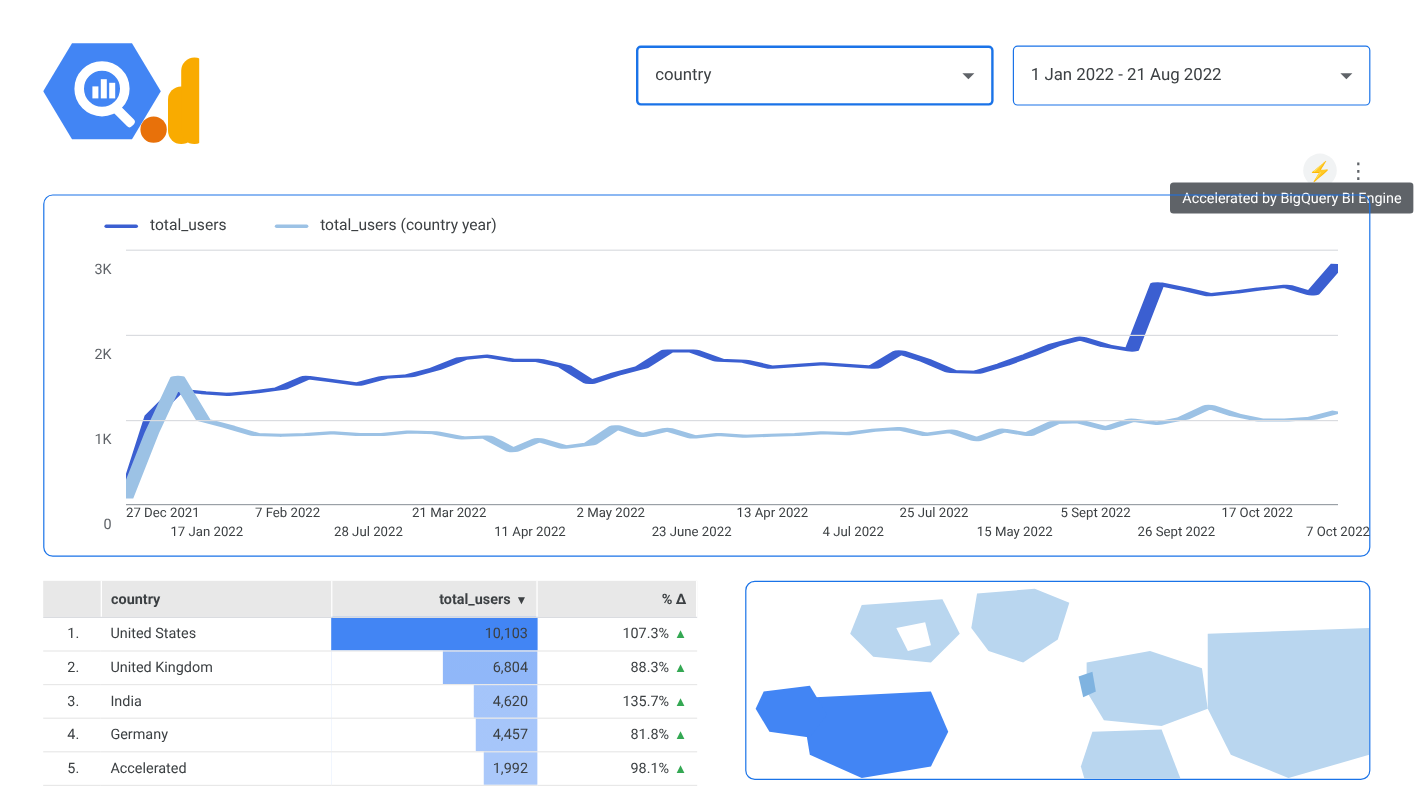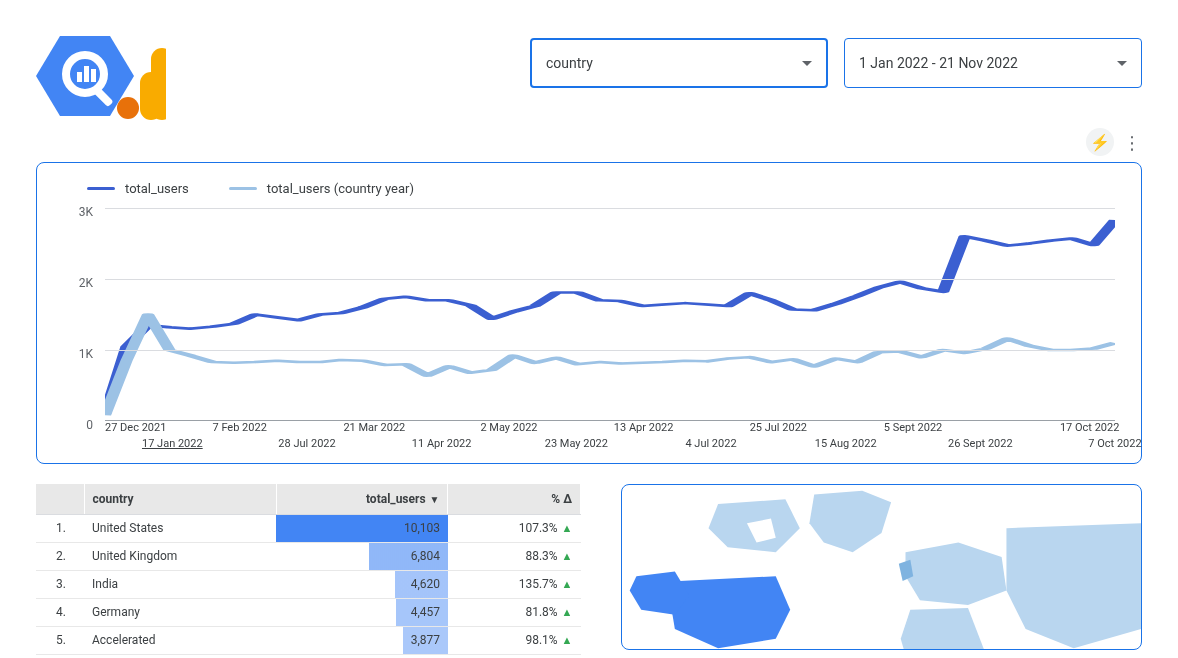--- a/index.html
+++ b/index.html
@@ -15,21 +15,21 @@
 .caret { width: 0; height: 0; border-left: 5px solid transparent; border-right: 5px solid transparent; border-top: 5px solid #5f6368; }
 .tools-row { display: flex; justify-content: flex-end; align-items: center; padding: 4px 36px 0 36px; gap: 8px; position: relative; }
 .bolt-btn { width: 28px; height: 28px; border-radius: 50%; background: #f1f3f4; display: flex; align-items: center; justify-content: center; font-size: 16px; color: #5f6368; cursor: pointer; }
 .more-btn { width: 20px; height: 28px; display: flex; align-items: center; justify-content: center; color: #5f6368; cursor: pointer; font-size: 18px; }
 .tooltip { position: absolute; top: 28px; right: 0; background: #5f6368; color: #fff; font-size: 12px; padding: 6px 10px; border-radius: 3px; white-space: nowrap; }
 .chart-card { margin: 6px 36px 20px 36px; border: 1px solid #1a73e8; border-radius: 8px; padding: 18px 20px 10px 20px; position: relative; }
 .legend { display: flex; gap: 40px; font-size: 13px; color: #3c4043; margin-left: 30px; margin-bottom: 12px; }
 .legend-item { display: flex; align-items: center; gap: 10px; }
 .swatch-line { width: 28px; height: 3px; border-radius: 2px; }
 .chart-area { position: relative; height: 245px; }
-.y-labels { position: absolute; left: 0; top: 4px; bottom: 0; width: 44px; }
+.y-labels { position: absolute; left: 0; top: 16px; bottom: 0; width: 44px; }
 .y-lbl { position: absolute; right: 8px; font-size: 12px; color: #5f6368; transform: translateY(-50%); }
 .plot { position: absolute; left: 48px; right: 6px; top: 0; bottom: 32px; }
 .grid-h { position: absolute; left: 0; right: 0; height: 1px; background: #dadce0; }
 .axis-x { position: absolute; left: 0; right: 0; bottom: 0; height: 1px; background: #9aa0a6; }
 .x-labels { position: absolute; left: 48px; right: 6px; bottom: 0; height: 32px; }
 .x-lbl { position: absolute; font-size: 11px; color: #3c4043; white-space: nowrap; }
 .x-lbl.row2 { top: 16px; }
 .lower-row { display: flex; gap: 40px; padding: 0 36px; }
 .table-wrap { width: 545px; }
 .tbl { width: 100%; border-collapse: collapse; font-size: 12px; }
@@ -65,33 +65,34 @@
       <rect x="115" y="24" width="22" height="72" rx="11" fill="#f9ab00"></rect>
     </svg>
   </div>
   <div class="spacer"></div>
   <div class="controls">
     <div class="select-box thick">
       <span>country</span>
       <span class="caret"></span>
     </div>
     <div class="select-box thin">
-      <span>1 Jan 2022 - 21 Nov 2022</span>
+      <span>1 Jan 2022 - 21 Aug 2022</span>
       <span class="caret"></span>
     </div>
   </div>
 </div>
 
 <div class="tools-row">
   <div class="bolt-btn">
     <span>⚡</span>
   </div>
   <div class="more-btn">
     <span>⋮</span>
   </div>
+  <div class="tooltip">Accelerated by BigQuery BI Engine</div>
 </div>
 
 <div class="chart-card">
   <div class="legend">
     <div class="legend-item">
       <span class="swatch-line" style="background:#3b5fd1"></span>
       <span>total_users</span>
     </div>
     <div class="legend-item">
       <span class="swatch-line" style="background:#9cc2e5"></span>
@@ -113,27 +114,27 @@
         </svg>
     <div class="grid-h" style="top: 0px;"></div><div class="grid-h" style="top: 71px;"></div><div class="grid-h" style="top: 142px;"></div><div class="axis-x"></div></div>
     <div class="x-labels" id="x-labels">
         <div class="x-lbl" style="left: 0%; transform: translateX(0px);">27 Dec 2021</div>
         <div class="x-lbl" style="left: 13.3333%; transform: translateX(-50%);">7 Feb 2022</div>
         <div class="x-lbl" style="left: 26.6667%; transform: translateX(-50%);">21 Mar 2022</div>
         <div class="x-lbl" style="left: 40%; transform: translateX(-50%);">2 May 2022</div>
         <div class="x-lbl" style="left: 53.3333%; transform: translateX(-50%);">13 Apr 2022</div>
         <div class="x-lbl" style="left: 66.6667%; transform: translateX(-50%);">25 Jul 2022</div>
         <div class="x-lbl" style="left: 80%; transform: translateX(-50%);">5 Sept 2022</div>
-        <div class="x-lbl" style="left: 93.3333%; transform: translateX(-50%); margin-left: 42px;">17 Oct 2022</div>
-        <div class="x-lbl row2" style="left: 6.66667%; transform: translateX(-50%); text-decoration: underline;">17 Jan 2022</div>
+        <div class="x-lbl" style="left: 93.3333%; transform: translateX(-50%);">17 Oct 2022</div>
+        <div class="x-lbl row2" style="left: 6.66667%; transform: translateX(-50%);">17 Jan 2022</div>
         <div class="x-lbl row2" style="left: 20%; transform: translateX(-50%);">28 Jul 2022</div>
         <div class="x-lbl row2" style="left: 33.3333%; transform: translateX(-50%);">11 Apr 2022</div>
-        <div class="x-lbl row2" style="left: 46.6667%; transform: translateX(-50%);">23 May 2022</div>
+        <div class="x-lbl row2" style="left: 46.6667%; transform: translateX(-50%);">23 June 2022</div>
         <div class="x-lbl row2" style="left: 60%; transform: translateX(-50%);">4 Jul 2022</div>
-        <div class="x-lbl row2" style="left: 73.3333%; transform: translateX(-50%);">15 Aug 2022</div>
+        <div class="x-lbl row2" style="left: 73.3333%; transform: translateX(-50%);">15 May 2022</div>
         <div class="x-lbl row2" style="left: 86.6667%; transform: translateX(-50%);">26 Sept 2022</div>
         <div class="x-lbl row2" style="left: 100%; transform: translateX(-50%);">7 Oct 2022</div>
       </div>
   </div>
 </div>
 
 <div class="lower-row">
   <div class="table-wrap">
     <table class="tbl">
       <thead>
@@ -167,21 +168,21 @@
           </tr>
           <tr>
             <td class="idx">4.</td>
             <td class="cn">Germany</td>
             <td class="val" style="background:linear-gradient(to left, rgba(66,133,244,0.47) 30%, transparent 30%)">4,457</td>
             <td class="delta">81.8%<span class="up">▲</span></td>
           </tr>
           <tr>
             <td class="idx">5.</td>
             <td class="cn">Accelerated</td>
-            <td class="val" style="background:linear-gradient(to left, rgba(66,133,244,0.45) 26%, transparent 26%)">3,877</td>
+            <td class="val" style="background:linear-gradient(to left, rgba(66,133,244,0.45) 26%, transparent 26%)">1,992</td>
             <td class="delta">98.1%<span class="up">▲</span></td>
           </tr>
         </tbody>
     </table>
   </div>
 
   <div class="map-card">
     <svg viewBox="0 0 540 200" width="540" height="200">
 
       <g fill="#b9d6ef">

